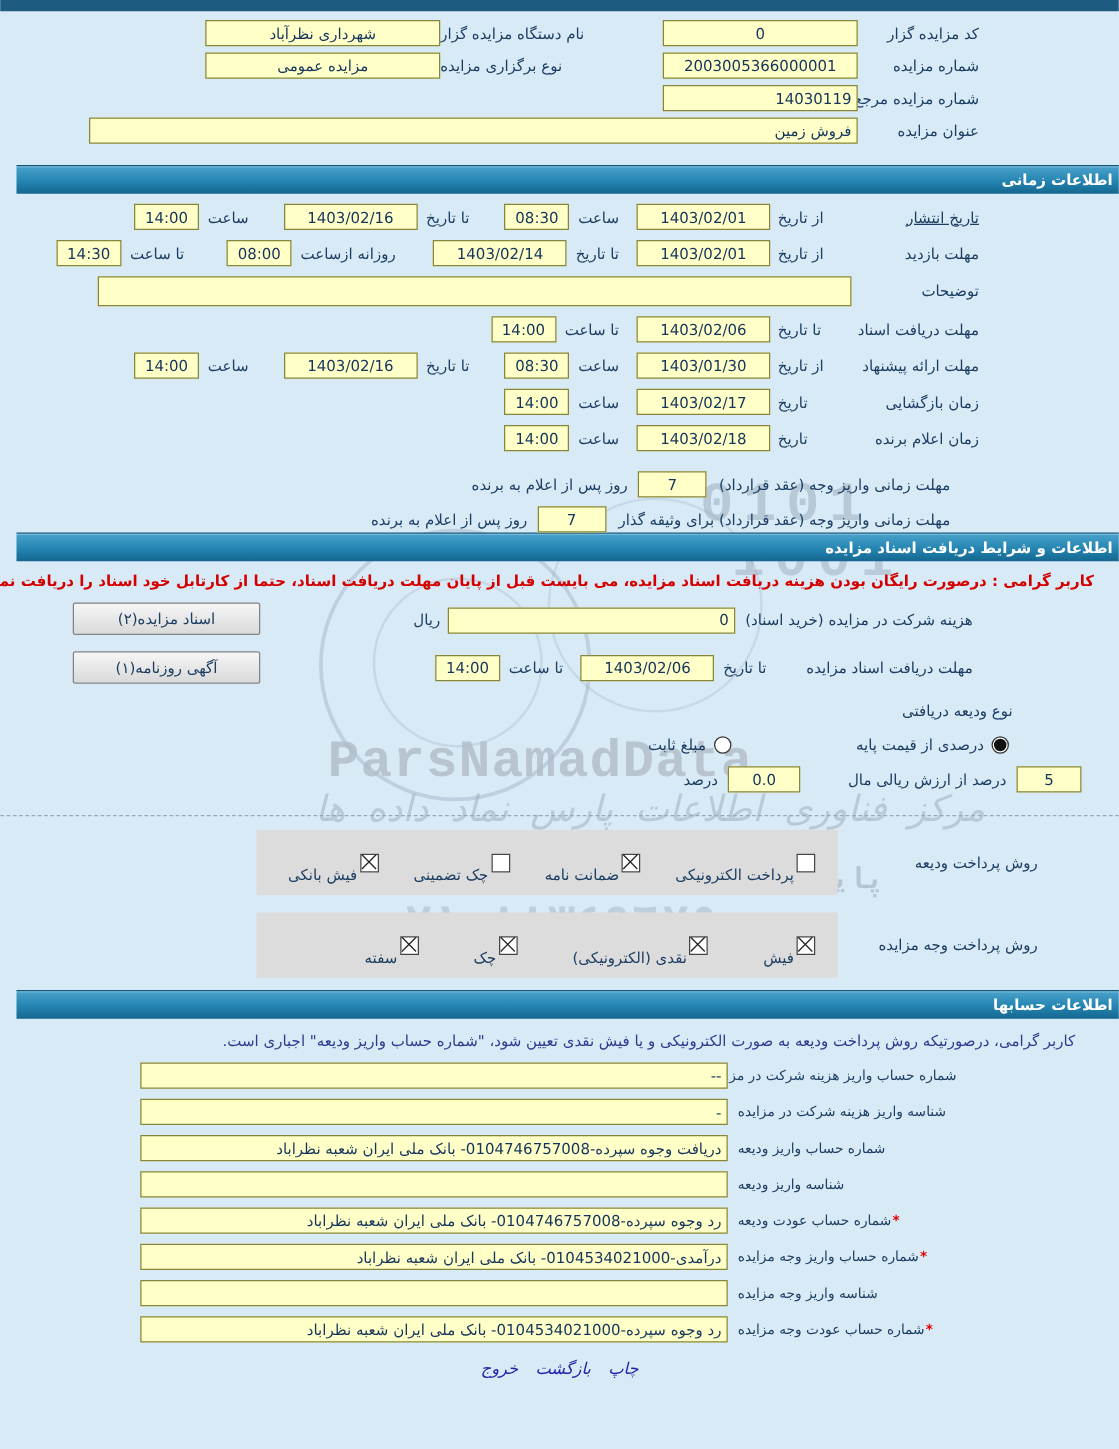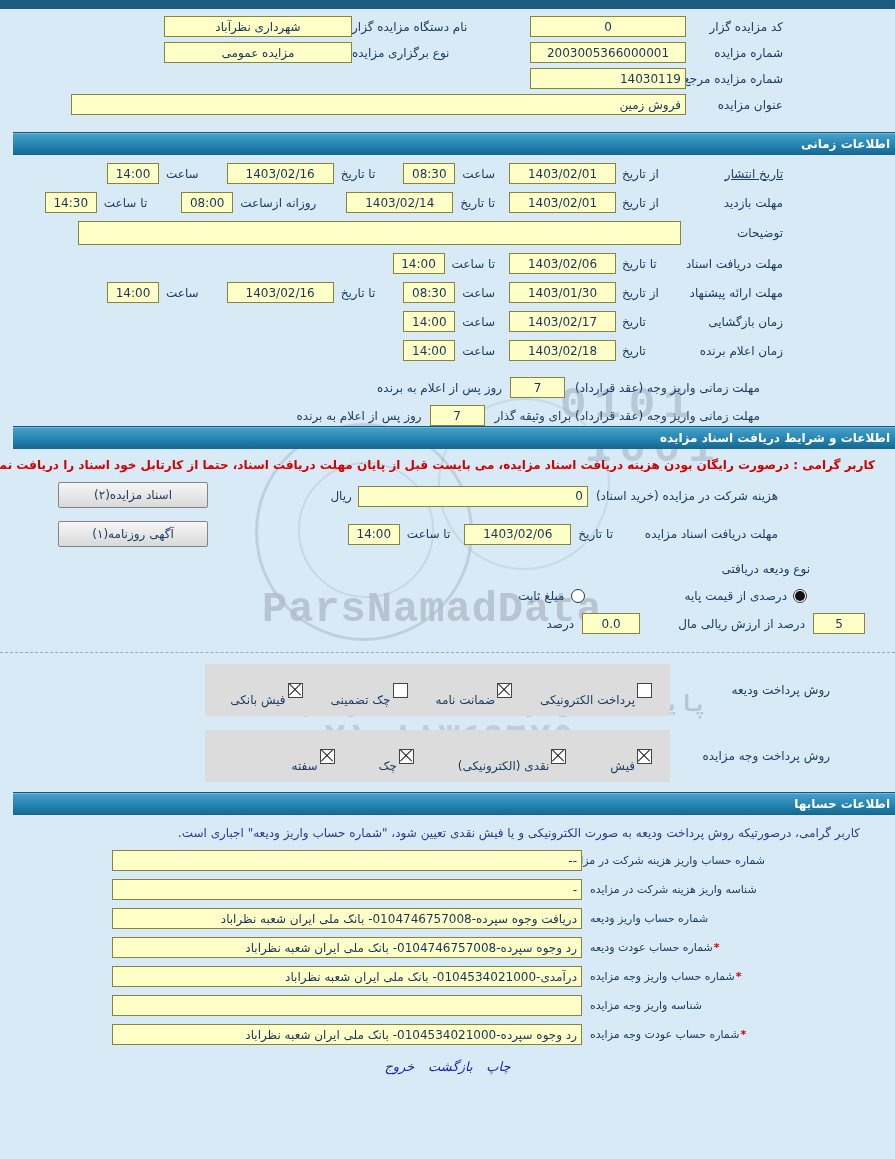--- a/index.html
+++ b/index.html
@@ -68,20 +68,21 @@
 </head>
 <body>
 
 <div class="wm">
   <div class="wm-c" style="left:255px;top:423px;width:212px;height:212px;border:3px solid rgba(130,150,170,.30);"></div>
   <div class="wm-c" style="left:298px;top:462px;width:132px;height:132px;border:2px solid rgba(130,150,170,.22);"></div>
   <div class="wm-c" style="left:438px;top:398px;width:168px;height:168px;border:2px solid rgba(130,150,170,.20);"></div>
   <div style="left:560px;top:380px;font-size:44px;font-weight:bold;letter-spacing:8px;color:rgba(150,165,182,.50);direction:ltr;">0101</div>
   <div style="left:585px;top:424px;font-size:44px;font-weight:bold;letter-spacing:8px;color:rgba(150,165,182,.45);direction:ltr;">1001</div>
   <div style="left:262px;top:586px;font-size:42px;font-weight:bold;letter-spacing:1px;color:rgba(178,189,201,.85);direction:ltr;">ParsNamadData</div>
+  <div style="left:252px;top:630px;font-size:29px;font-style:italic;color:rgba(160,173,188,.55);">مرکز فناوری اطلاعات پارس نماد داده ها</div>
   <div style="left:250px;top:690px;font-size:23px;font-weight:bold;color:rgba(158,172,188,.60);">پایگاه اطلاع رسانی مناقصه و مزایده</div>
   <div style="left:300px;top:716px;font-size:38px;font-weight:bold;letter-spacing:4px;color:rgba(160,173,188,.45);">۰۲۱-۸۸۳٤۹٦۷٥</div>
 </div>
 
 <div class="content">
   <div class="topstrip"></div>
 
 
   <div class="row" style="margin-top:7px;padding-right:112px;">
     <span class="lbl" style="width:97px;">کد مزایده گزار</span>
@@ -281,20 +282,24 @@
   </div>
   <div class="arow">
     <span class="albl">شناسه واریز هزینه شرکت در مزایده</span>
     <input class="inp" style="width: 470px; margin-right: 8px;" readonly="" value="-">
   </div>
   <div class="arow">
     <span class="albl">شماره حساب واریز ودیعه</span>
     <input class="inp" style="width: 470px; margin-right: 8px;" readonly="" value="دریافت وجوه سپرده-0104746757008- بانک ملی ایران شعبه نظراباد">
   </div>
   <div class="arow">
+    <span class="albl">شناسه واریز ودیعه</span>
+    <input class="inp" style="width: 470px; margin-right: 8px;" readonly="" value="">
+  </div>
+  <div class="arow">
     <span class="albl"><span class="req">*</span><span>شماره حساب عودت ودیعه</span></span>
     <input class="inp" style="width: 470px; margin-right: 8px;" readonly="" value="رد وجوه سپرده-0104746757008- بانک ملی ایران شعبه نظراباد">
   </div>
   <div class="arow">
     <span class="albl"><span class="req">*</span><span>شماره حساب واریز وجه مزایده</span></span>
     <input class="inp" style="width: 470px; margin-right: 8px;" readonly="" value="درآمدی-0104534021000- بانک ملی ایران شعبه نظراباد">
   </div>
   <div class="arow">
     <span class="albl">شناسه واریز وجه مزایده</span>
     <input class="inp" style="width: 470px; margin-right: 8px;" readonly="" value="">

